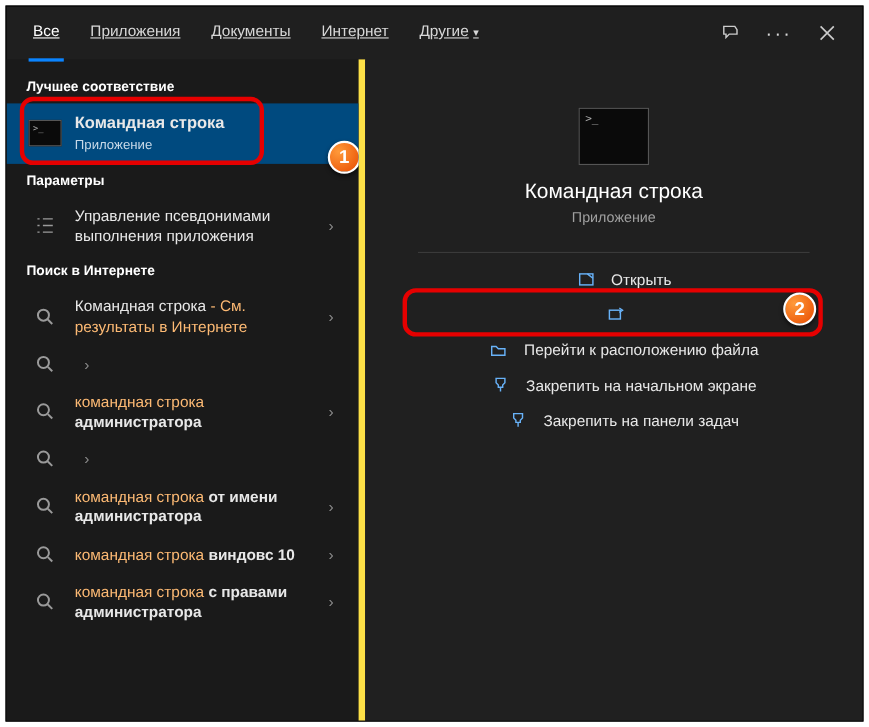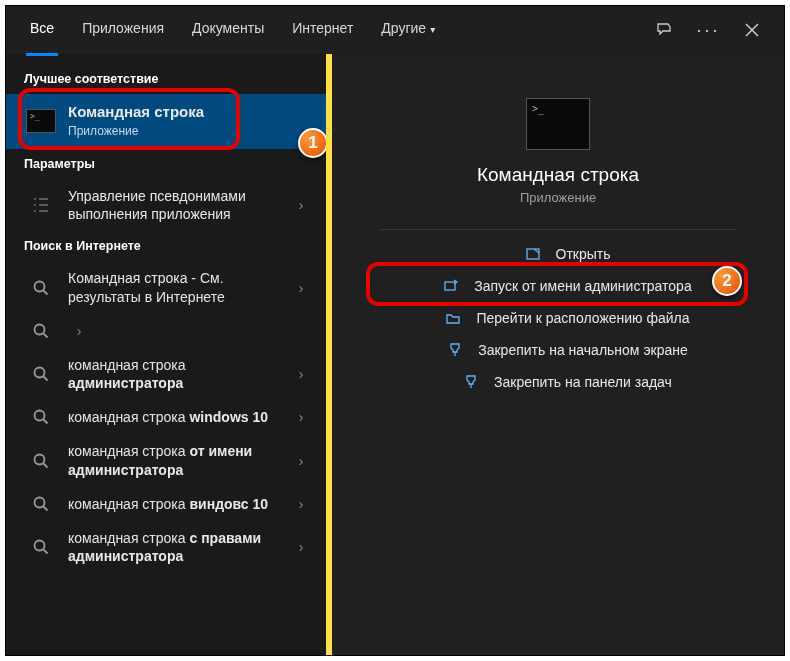--- a/index.html
+++ b/index.html
@@ -2,34 +2,34 @@
 <html><head>
 <meta charset="utf-8">
 <style>
   * { box-sizing: border-box; margin: 0; padding: 0; font-family: "Segoe UI", Arial, sans-serif; }
   body { background: #fff; width: 790px; height: 661px; overflow: hidden; }
   .window {
     position: absolute; top: 5px; left: 5px; width: 780px; height: 651px;
     background: #1f1f1f; border: 1px solid #000; display: flex; flex-direction: column;
   }
   .tabbar { display: flex; align-items: center; height: 48px; padding: 0 10px; color: #d8d8d8; font-size: 14px; }
-  .tab { padding: 0 14px; height: 52px; line-height: 48px; cursor: pointer; position: relative; }
+  .tab { padding: 0 14px; height: 52px; line-height: 48px; cursor: pointer; position: relative; text-decoration: underline; }
   .tab.active { color: #fff; }
   .tab.active::after { content: ""; position: absolute; left: 10px; right: 10px; bottom: 0; height: 3px; background: #0a84ff; }
   .tab .chev { margin-left: 4px; font-size: 10px; }
   .spacer { flex: 1; }
   .titlebtn { width: 44px; height: 44px; display: flex; align-items: center; justify-content: center; color: #d8d8d8; cursor: pointer; }
   .body { flex: 1; display: flex; }
   .left { width: 326px; background: #1a1a1a; padding-top: 10px; color: #fff; overflow: hidden; border-right: 6px solid #fde047;}
   .right { flex: 1; background: #202020; padding: 24px 18px 18px 18px; color: #fff; }
   .section-h { font-size: 12.5px; font-weight: 600; padding: 8px 18px 8px 18px; color: #fff; }
   .result { display: flex; align-items: center; padding: 8px 14px 8px 18px; cursor: pointer; position: relative; }
   .result .icon-slot { width: 34px; display: flex; justify-content: center; margin-right: 10px; flex-shrink:0;}
   .result .txt { flex: 1; font-size: 14px; line-height: 1.3; color:#e8e8e8;}
-  .result .txt .dim { color: #e5e5e5; }
+  .result .txt .dim { color: #fdba74; }
   .result .sub { font-size: 12px; color: #a0a0a0; margin-top: 2px; }
   .result .chev-r { color: #8a8a8a; width: 22px; text-align: center; font-size: 14px;}
   .best-match {
     background: #004a7f; position: relative; padding: 8px 14px 10px 18px;
   }
   .best-match .txt .title { font-weight: 600; font-size: 15px; }
   .best-match .txt .sub { color: #c7d9e8; }
   .highlight-box {
     position: absolute; border: 4px solid #e60000; border-radius: 12px; pointer-events: none;
   }
@@ -142,21 +142,20 @@
             <div class="txt"><span class="dim">командная строка </span><b>администратора</b></div>
             <div class="chev-r">›</div>
           </div>
           <div class="result">
             <div class="icon-slot">
               <svg width="18" height="18" viewBox="0 0 18 18" class="search-ic">
                 <circle cx="7.5" cy="7.5" r="5"></circle>
                 <path d="M11.5 11.5l4 4"></path>
               </svg>
             </div>
-            <div class="txt"><span class="dim">командная строка </span><b>windows 10</b></div>
             <div class="chev-r">›</div>
           </div>
           <div class="result">
             <div class="icon-slot">
               <svg width="18" height="18" viewBox="0 0 18 18" class="search-ic">
                 <circle cx="7.5" cy="7.5" r="5"></circle>
                 <path d="M11.5 11.5l4 4"></path>
               </svg>
             </div>
             <div class="txt"><span class="dim">командная строка </span><b>от имени администратора</b></div>
@@ -202,21 +201,20 @@
       </div>
 
       <div class="action-wrap">
         <div class="action">
           <span class="ai">
               <svg width="16" height="16" viewBox="0 0 16 16">
                 <rect x="2" y="4" width="10" height="8" fill="none" stroke="#68b2f8" stroke-width="1.3"></rect>
                 <path d="M11 2l3 2-3 2" fill="none" stroke="#68b2f8" stroke-width="1.2"></path>
               </svg>
             </span>
-          <span>Запуск от имени администратора</span>
         </div>
         <div class="highlight-box hb2" style="left:16px;right:18px;"></div>
         <div class="badge b2" style="right:24px;">2</div>
       </div>
 
       <div class="action">
         <span class="ai">
             <svg width="16" height="16" viewBox="0 0 16 16">
               <path d="M2 5h4l2 2h6v6H2z" fill="none" stroke="#68b2f8" stroke-width="1.3"></path>
             </svg>

